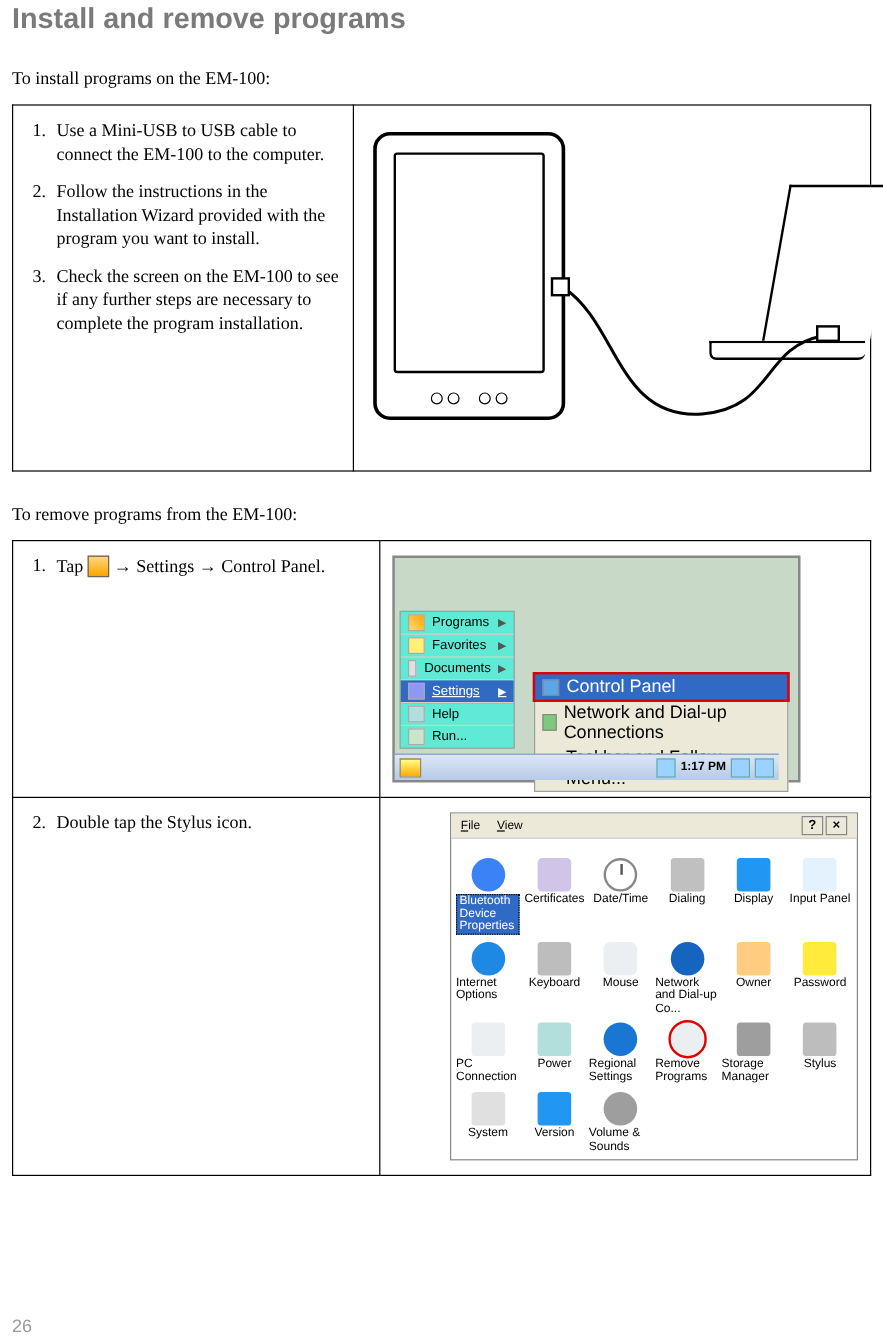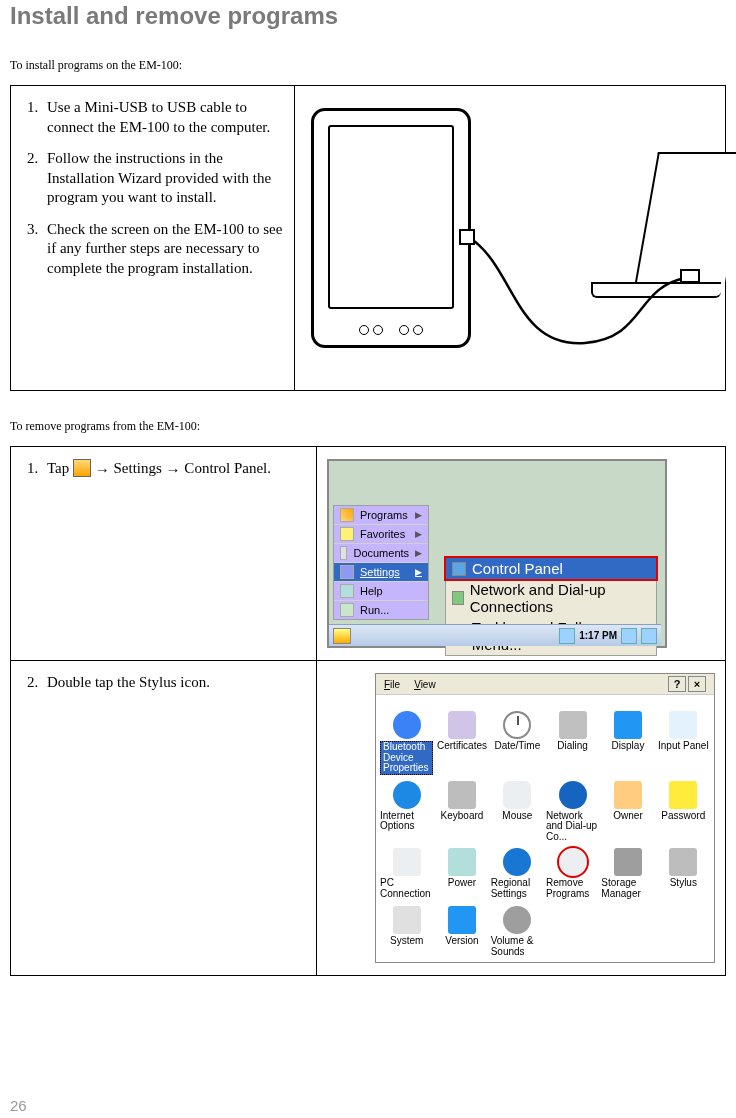--- a/index.html
+++ b/index.html
@@ -13,21 +13,21 @@
     }
     .heading {
       font-family: Arial, Helvetica, sans-serif;
       font-size: 24px;
       font-weight: bold;
       color: #7a7a7a;
       margin-bottom: 12px;
       margin-top: 2px;
     }
     .intro {
-      font-size: 12px;
+      font-size: 15px;
       margin-bottom: 12px;
       margin-top: 28px;
     }
     .tbl {
       width: 100%;
       border-collapse: collapse;
       border: 1px solid #000;
       font-size: 15px;
       margin-bottom: 14px;
     }
@@ -99,21 +99,21 @@
     }
     .cable {
       position: absolute; left: 0; top: 0;
       pointer-events: none;
     }
 
     
     .wince1 { border: 2px solid #888; width: 340px; background: #c9d9c7; position: relative; }
     .wince1 .menubox {
       position: absolute; left: 4px; top: 44px; width: 96px;
-      background: #c4b5fd; border: 1px solid #9e9e9e;
+      background: #5eead4; border: 1px solid #9e9e9e;
       font-family: Tahoma, Arial, sans-serif; font-size: 11px;
     }
     .menurow { display: flex; align-items: center; gap: 6px; padding: 2px 6px; border-bottom: 1px solid #d4d0c8; }
     .menurow:last-child { border-bottom: none; }
     .menurow .arr { margin-left: auto; font-size: 9px; color: #555; }
     .menurow.sel { background: #316ac5; color: #fff; text-decoration: underline; }
     .menurow.sel .arr { color: #fff; }
     .mi { width: 14px; height: 14px; background: #ddd; display: inline-block; border: 1px solid #aaa; }
     .mi.prog { background: linear-gradient(45deg,#ffd77a,#ffa500); }
     .mi.fav { background: #fff176; }
@@ -126,21 +126,21 @@
       background: #ece9d8; border: 1px solid #9e9e9e;
       font-family: Tahoma, Arial, sans-serif; font-size: 15px;
     }
     .subrow { display: flex; align-items: center; gap: 6px; padding: 2px 6px; }
     .subrow.hl { border: 2px solid #e00000; background: #316ac5; color: #fff; margin: -2px; }
     .si { width: 14px; height: 14px; display: inline-block; border: 1px solid #888; }
     .si.cp { background: #5ba6e6; }
     .si.net { background: #7fc97f; }
     .si.tb { background: #8ec2f0; }
     .taskbar1 {
-      position: absolute; bottom: 0; left: 0; right: 4px; height: 22px;
+      position: absolute; bottom: 0; left: 0; right: 16px; height: 22px;
       background: linear-gradient(#dce7f5,#b6cbe8);
       border-top: 1px solid #8aa0c0;
       display: flex; align-items: center; justify-content: space-between;
       font-family: Tahoma, Arial, sans-serif; font-size: 10px;
       padding: 0 4px;
     }
     .startbtn { width: 18px; height: 16px; background: linear-gradient(#ff8,#fa0); border: 1px solid #888; }
     .tray { display: flex; align-items: center; gap: 4px; }
     .trayico { width: 16px; height: 16px; background: #9cd2ff; border: 1px solid #6aa; }
     .wince1-inner { height: 185px; position: relative; }

